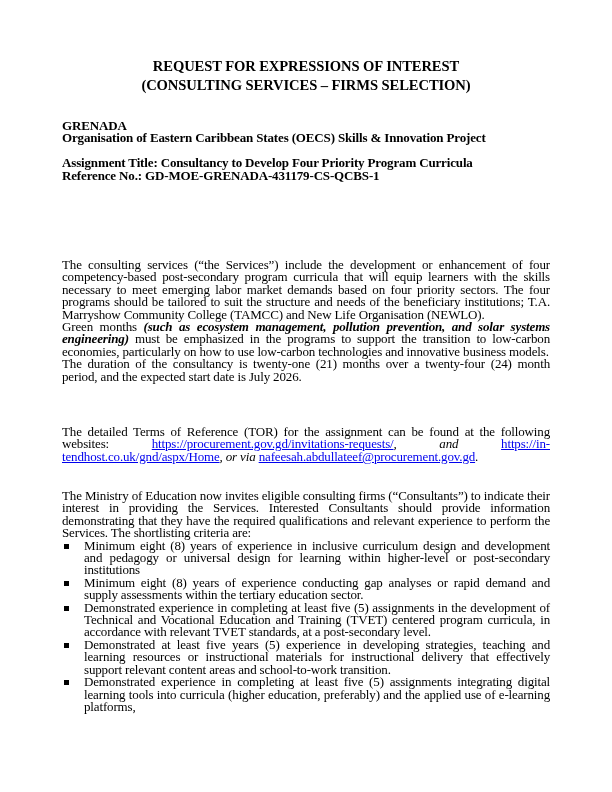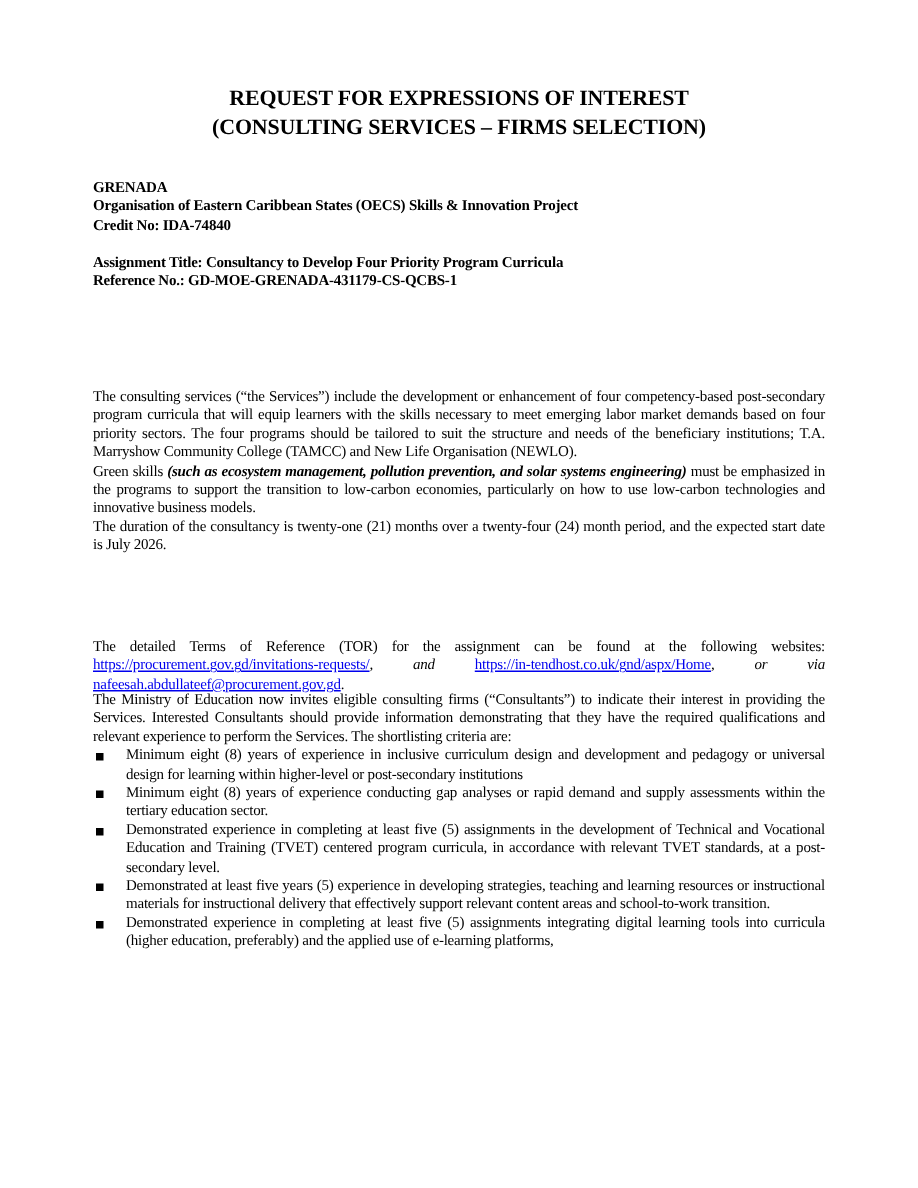--- a/index.html
+++ b/index.html
@@ -6,21 +6,21 @@
     body { width: 612px; height: 792px; overflow: hidden; position: relative; }
     .page {
       position: absolute; left: 0; top: 0; width: 612px; height: 792px; background: #fff;
       font-family: "Liberation Serif", "DejaVu Serif", serif; color: #000;
     }
     .title {
       position: absolute; left: 60px; width: 492px; top: 57px; text-align: center;
       font-weight: bold; font-size: 14.6px; line-height: 19px; letter-spacing: -0.1px;
     }
     .body {
-      position: absolute; left: 62px; width: 488px; font-size: 10px; line-height: 12.4px;
+      position: absolute; left: 62px; width: 488px; font-size: 13px; line-height: 12.4px;
       text-align: justify; letter-spacing: -0.15px;
     }
     .bold { font-weight: bold; }
     .block-head { top: 120px; }
     .block-head div { white-space: nowrap; }
     p { margin: 0; }
     .it { font-style: italic; font-weight: bold; }
     a { color: #0000ee; text-decoration: underline; }
     .conj { font-style: italic; }
     ul { margin: 0; padding: 0; list-style: none; }
@@ -34,36 +34,35 @@
 
 <div class="page">
   <div class="title">
     <div>REQUEST FOR EXPRESSIONS OF INTEREST</div>
     <div>(CONSULTING SERVICES – FIRMS SELECTION)</div>
   </div>
 
   <div class="body block-head bold">
     <div>GRENADA</div>
     <div>Organisation of Eastern Caribbean States (OECS) Skills &amp; Innovation Project</div>
-    <div>Credit No: IDA-74840</div>
     <div style="height:12.4px"></div>
     <div>Assignment Title: Consultancy to Develop Four Priority Program Curricula</div>
     <div style="font-weight:bold">Reference No.: GD-MOE-GRENADA-431179-CS-QCBS-1</div>
   </div>
 
 
   <div class="body" style="top:259px">
     <p>The consulting services (“the Services”) include the development or enhancement of four competency-based post-secondary program curricula that will equip learners with the skills necessary to meet emerging labor market demands based on four priority sectors.  The four programs should be tailored to suit the structure and needs of the beneficiary institutions; T.A. Marryshow Community College (TAMCC) and New Life Organisation (NEWLO).</p>
-    <p><span>Green skills </span><span class="it">(such as ecosystem management, pollution prevention, and solar systems engineering)</span><span> must be emphasized in the programs to support the transition to low-carbon economies, particularly on how to use low-carbon technologies and innovative business models.</span></p>
+    <p><span>Green months </span><span class="it">(such as ecosystem management, pollution prevention, and solar systems engineering)</span><span> must be emphasized in the programs to support the transition to low-carbon economies, particularly on how to use low-carbon technologies and innovative business models.</span></p>
     <p>The duration of the consultancy is twenty-one (21) months over a twenty-four (24) month period, and the expected start date is July 2026.</p>
   </div>
 
   <p class="body" style="top:426px"><span>The detailed Terms of Reference (TOR) for the assignment can be found at the following websites: </span><a href="#">https://procurement.gov.gd/invitations-requests/</a><span class="conj">, and </span><a href="#">https://in-tendhost.co.uk/gnd/aspx/Home</a><span class="conj">, or via </span><a href="#">nafeesah.abdullateef@procurement.gov.gd</a><span>.</span></p>
 
-  <div class="body" style="top:461px">
+  <div class="body" style="top:490px">
     <p>The Ministry of Education now invites eligible consulting firms (“Consultants”) to indicate their interest in providing the Services. Interested Consultants should provide information demonstrating that they have the required qualifications and relevant experience to perform the Services. The shortlisting criteria are:</p>
     <ul>
       <li><span class="bullet"></span><span>Minimum eight (8) years of experience in inclusive curriculum design and development and pedagogy or universal design for learning within higher-level or post-secondary institutions</span></li>
       <li><span class="bullet"></span><span>Minimum eight (8) years of experience conducting gap analyses or rapid demand and supply assessments within the tertiary education sector.</span></li>
       <li><span class="bullet"></span><span>Demonstrated experience in completing at least five (5) assignments in the development of Technical and Vocational Education and Training (TVET) centered program curricula, in accordance with relevant TVET standards, at a post-secondary level.</span></li>
       <li><span class="bullet"></span><span>Demonstrated at least five years (5) experience in developing strategies, teaching and learning resources or instructional materials for instructional delivery that effectively support relevant content areas and school-to-work transition.</span></li>
       <li><span class="bullet"></span><span>Demonstrated experience in completing at least five (5) assignments integrating digital learning tools into curricula (higher education, preferably) and the applied use of e-learning platforms,</span></li>
     </ul>
   </div>
 </div>

